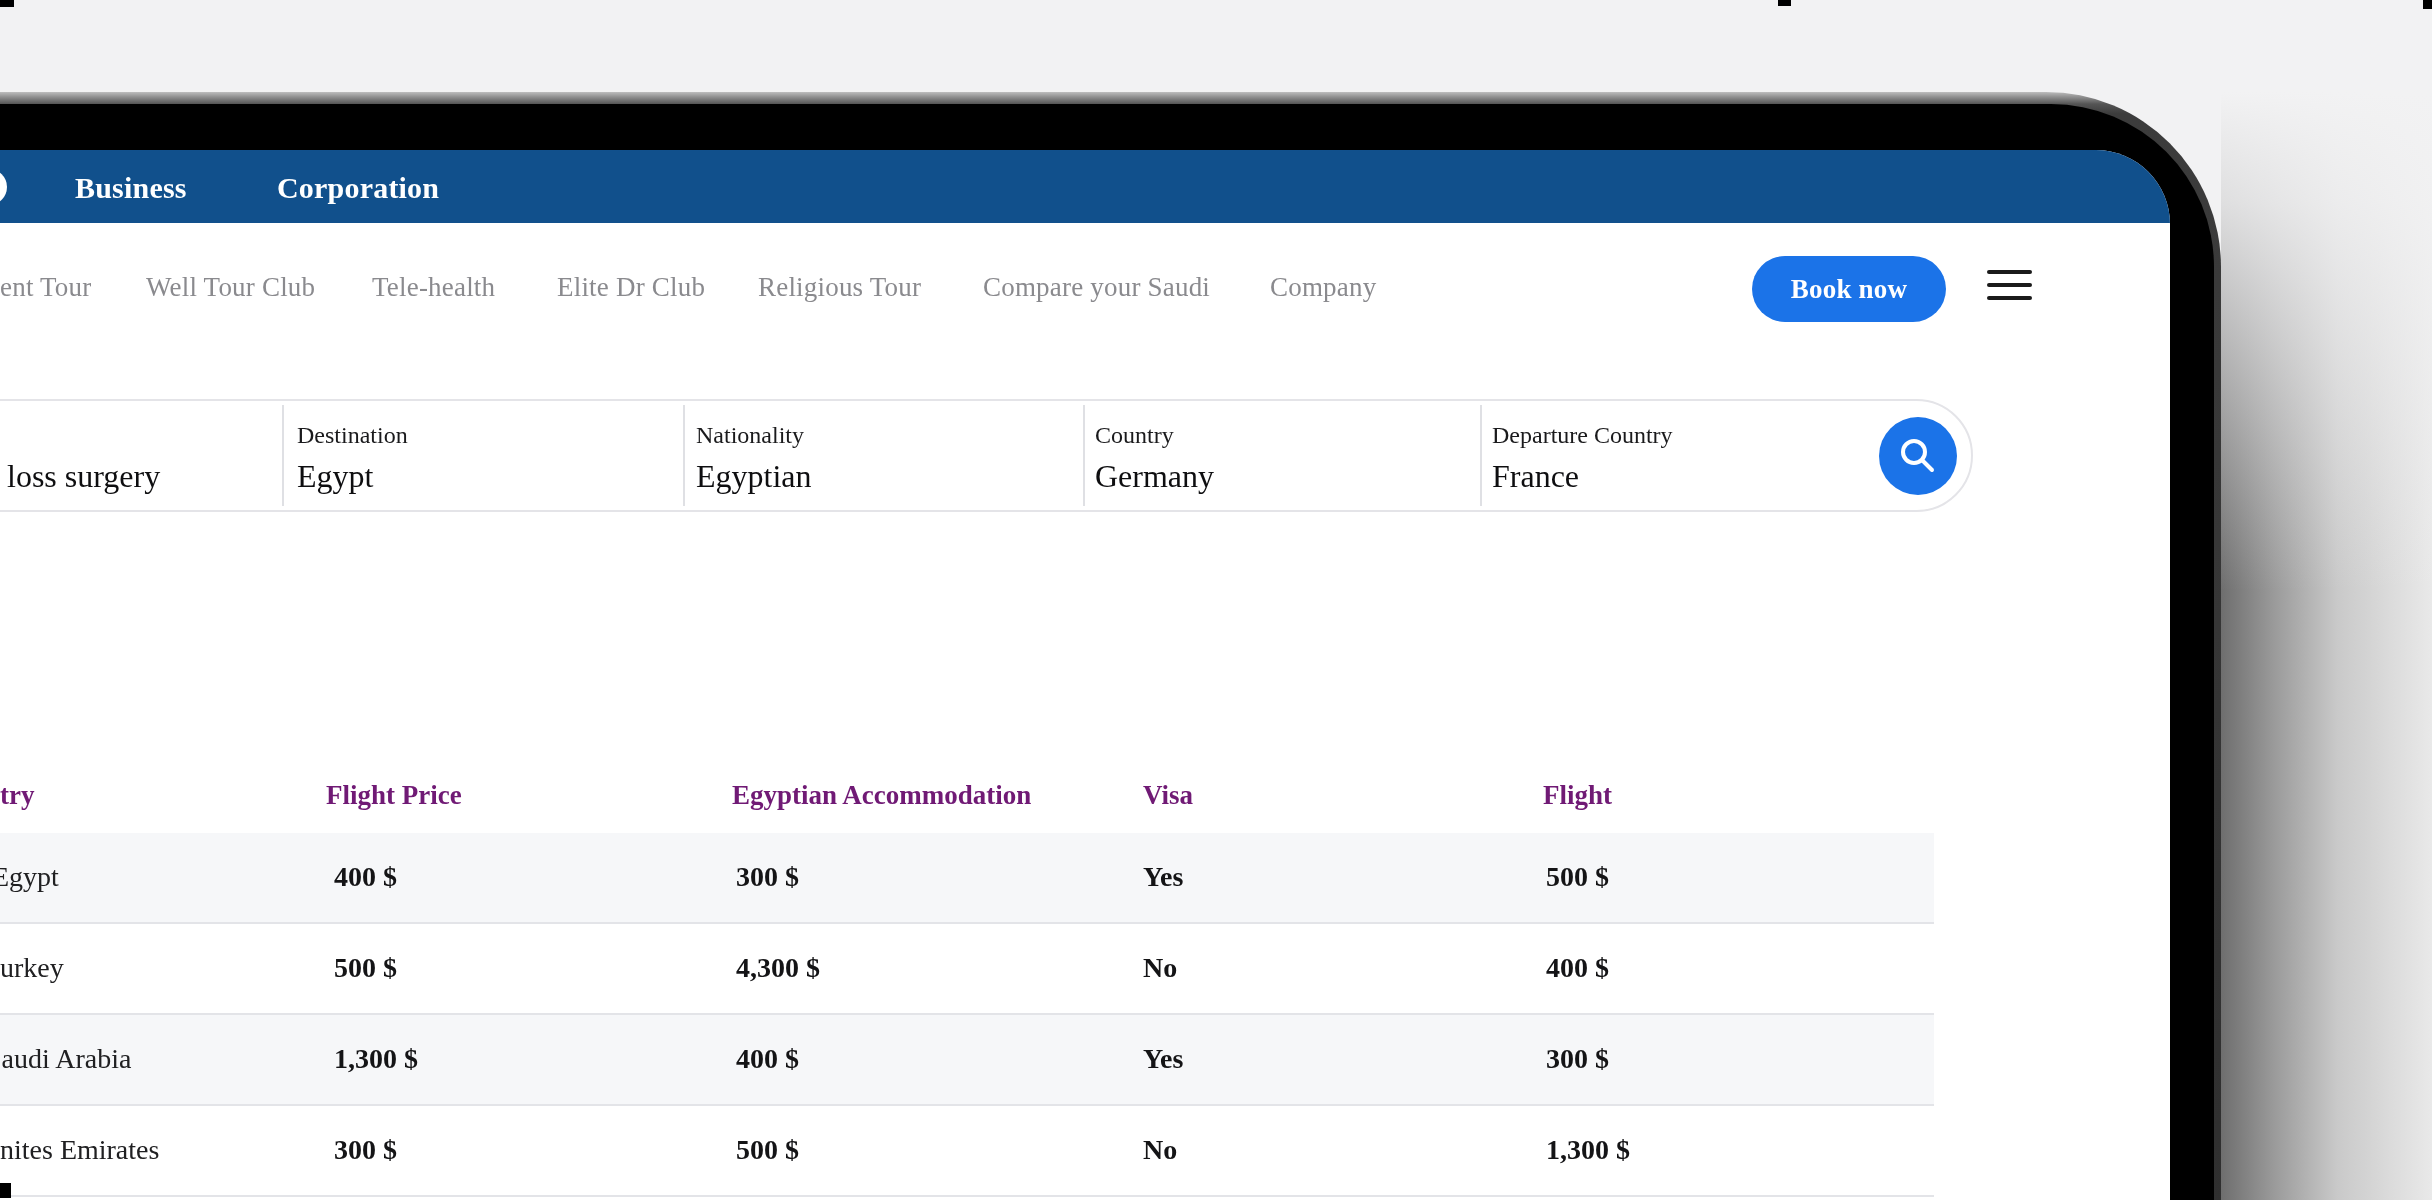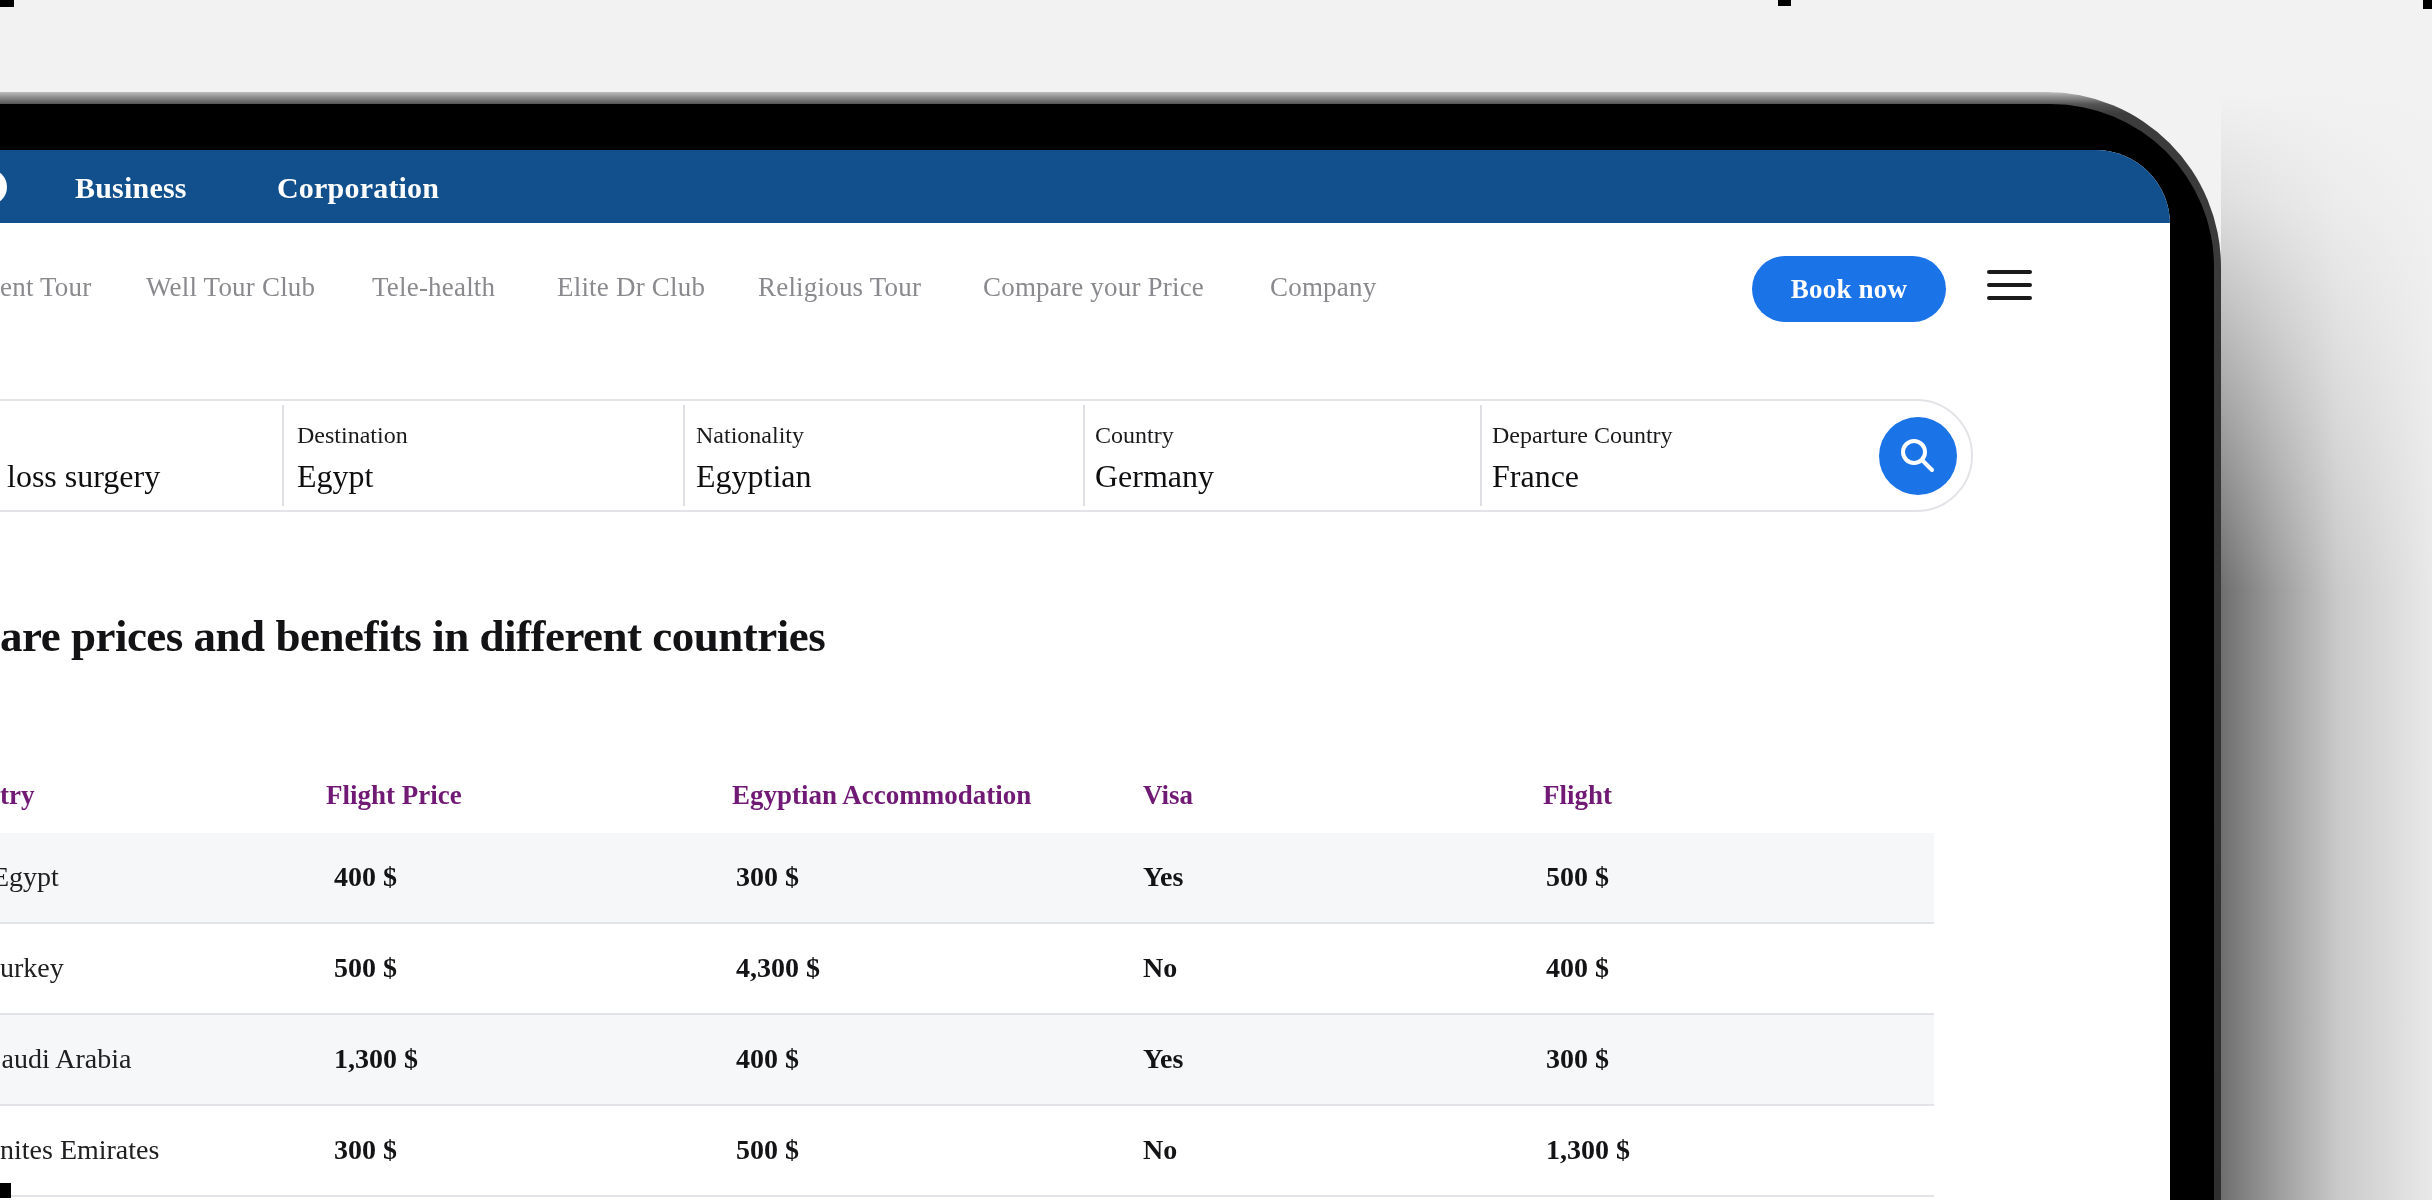--- a/index.html
+++ b/index.html
@@ -94,21 +94,21 @@
           <span class="topbar-item business">Business</span>
           <span class="topbar-item corporation">Corporation</span>
         </header>
 
         <nav>
           <a class="nav-item nav-0">ent Tour</a>
           <a class="nav-item nav-1">Well Tour Club</a>
           <a class="nav-item nav-2">Tele-health</a>
           <a class="nav-item nav-3">Elite Dr Club</a>
           <a class="nav-item nav-4">Religious Tour</a>
-          <a class="nav-item nav-5">Compare your Price</a>
+          <a class="nav-item nav-5">Compare your Saudi</a>
           <a class="nav-item nav-6">Company</a>
           <button class="book-now">Book now</button>
           <button class="hamburger">
             <span class="bar"></span>
             <span class="bar"></span>
             <span class="bar"></span>
           </button>
         </nav>
 
         <div class="searchbar"></div>
@@ -131,21 +131,20 @@
         <span class="sfield-label sf4l">Departure Country</span>
         <span class="sfield-value sf4v">France</span>
 
         <button class="search-btn">
           <svg width="42" height="42" viewBox="0 0 42 42">
             <circle cx="17" cy="17" r="11" fill="none" stroke="#fff" stroke-width="4"></circle>
             <line x1="25.5" y1="25.5" x2="35" y2="35" stroke="#fff" stroke-width="4" stroke-linecap="round"></line>
           </svg>
         </button>
 
-        <h1 class="heading">are prices and benefits in different countries</h1>
 
         <span class="thead-cell th-0">try</span>
         <span class="thead-cell th-1">Flight Price</span>
         <span class="thead-cell th-2">Egyptian Accommodation</span>
         <span class="thead-cell th-3">Visa</span>
         <span class="thead-cell th-4">Flight</span>
 
         <div class="rows">
           <div class="trow">
             <span class="cell c-country">Egypt</span>

